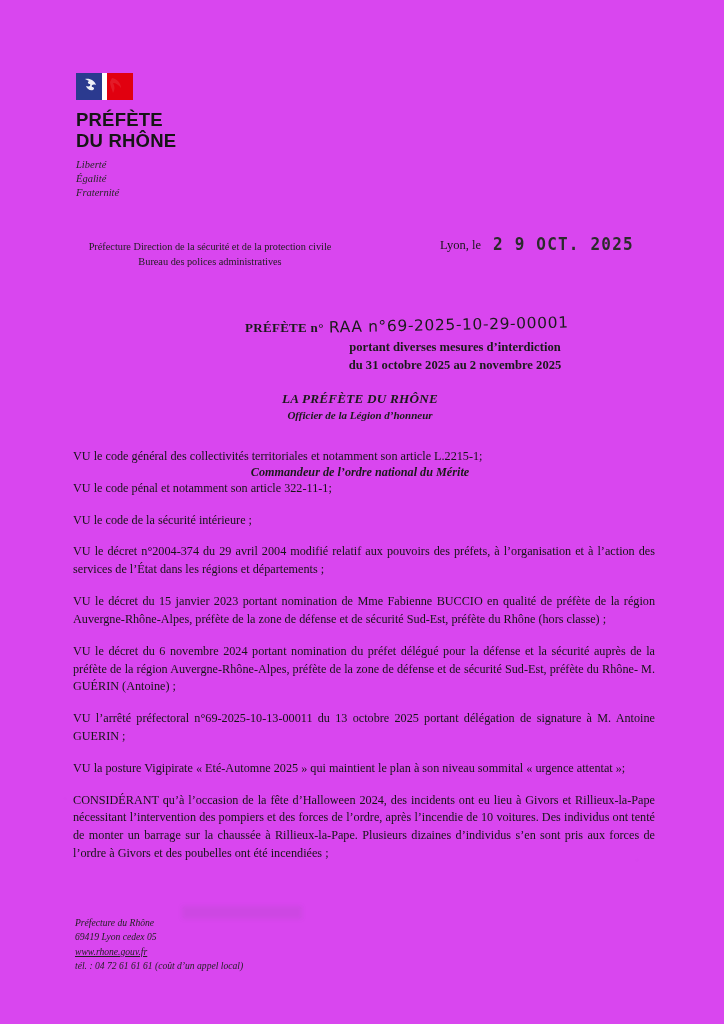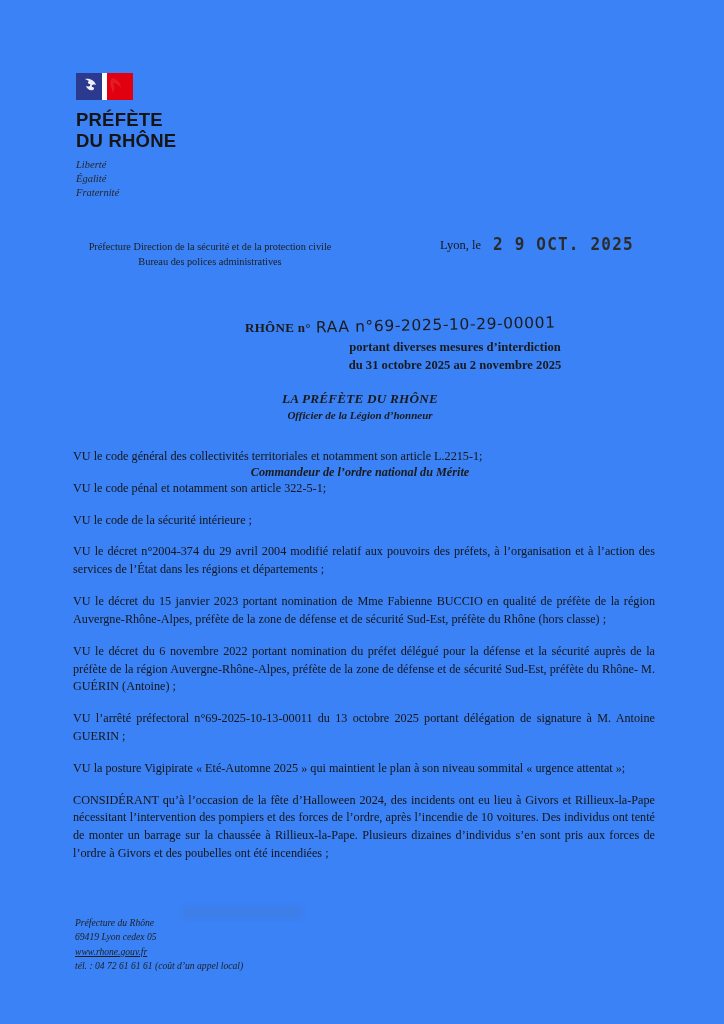--- a/index.html
+++ b/index.html
@@ -15,21 +15,21 @@
     overflow: hidden;
     font-family: "Liberation Serif", serif;
     color: #1a1a1a;
     -webkit-font-smoothing: antialiased;
   }
 
   
   .page {
     position: absolute;
     inset: 0;
-    background: #3b82f6;
+    background: #d946ef;
     box-sizing: border-box;
   }
 
   
   .scan-grain {
     position: absolute;
     inset: 0;
     pointer-events: none;
     opacity: .35;
     background:
@@ -226,40 +226,40 @@
 protection civile
 Bureau des polices administratives</div>
 
   <div class="date-row">
     <span class="date-label">Lyon, le</span>
     <span class="date-stamp">2 9 OCT. 2025</span>
   </div>
 
   <div class="title-block">
     <div class="arrete-line">
-      <span class="arrete-label">RHÔNE n°</span>
+      <span class="arrete-label">PRÉFÈTE n°</span>
       <span class="handwritten-ref">RAA n°69-2025-10-29-00001</span>
     </div>
     <div class="subtitle">portant diverses mesures d’interdiction
 du 31 octobre 2025 au 2 novembre 2025</div>
   </div>
 
   <div class="authority-block">
     <div class="authority-1">LA PRÉFÈTE DU RHÔNE</div>
     <div class="authority-2">Officier de la Légion d’honneur</div>
     <div class="authority-3">Commandeur de l’ordre national du Mérite</div>
   </div>
 
   <div class="body-text">
     <p class="clause">VU le code général des collectivités territoriales et notamment son article L.2215-1;</p>
-    <p class="clause">VU le code pénal et notamment son article 322-5-1;</p>
+    <p class="clause">VU le code pénal et notamment son article 322-11-1;</p>
     <p class="clause">VU le code de la sécurité intérieure ;</p>
     <p class="clause">VU le décret n°2004-374 du 29 avril 2004 modifié relatif aux pouvoirs des préfets, à l’organisation et à l’action des services de l’État dans les régions et départements ;</p>
     <p class="clause">VU  le décret du 15 janvier 2023 portant nomination de Mme Fabienne BUCCIO en qualité de préfète de la région Auvergne-Rhône-Alpes, préfète de la zone de défense et de sécurité Sud-Est, préfète du Rhône (hors classe) ;</p>
-    <p class="clause">VU le décret du 6 novembre 2022 portant nomination du préfet délégué pour la défense et la sécurité auprès de la préfète de la région Auvergne-Rhône-Alpes, préfète de la zone de défense et de sécurité Sud-Est, préfète du Rhône- M. GUÉRIN (Antoine) ;</p>
+    <p class="clause">VU le décret du 6 novembre 2024 portant nomination du préfet délégué pour la défense et la sécurité auprès de la préfète de la région Auvergne-Rhône-Alpes, préfète de la zone de défense et de sécurité Sud-Est, préfète du Rhône- M. GUÉRIN (Antoine) ;</p>
     <p class="clause">VU l’arrêté préfectoral n°69-2025-10-13-00011 du 13 octobre 2025 portant délégation de signature à M. Antoine GUERIN ;</p>
     <p class="clause">VU la posture Vigipirate « Eté-Automne 2025 » qui maintient le plan à son niveau sommital « urgence attentat »;</p>
     <p class="clause">CONSIDÉRANT qu’à l’occasion de la fête d’Halloween 2024, des incidents ont eu lieu à Givors et Rillieux-la-Pape nécessitant l’intervention des pompiers et des forces de l’ordre, après l’incendie de 10 voitures. Des individus ont tenté de monter un barrage sur la chaussée à Rillieux-la-Pape. Plusieurs dizaines d’individus s’en sont pris aux forces de l’ordre à Givors et des poubelles ont été incendiées ;</p>
   </div>
 
   <div class="ghost-smudge"></div>
 
   <div class="footer">
     <div class="footer-line">Préfecture du Rhône</div>
     <div class="footer-line">69419 Lyon cedex 05</div>

